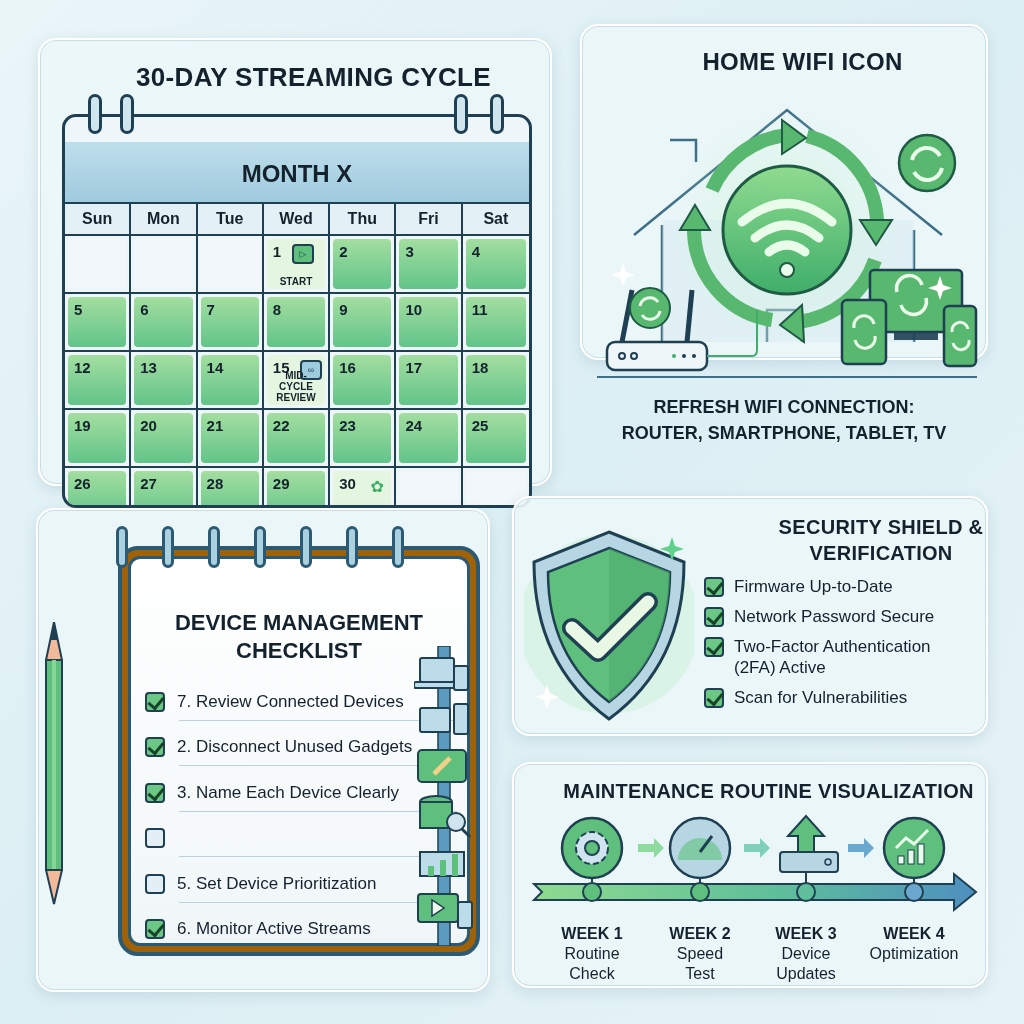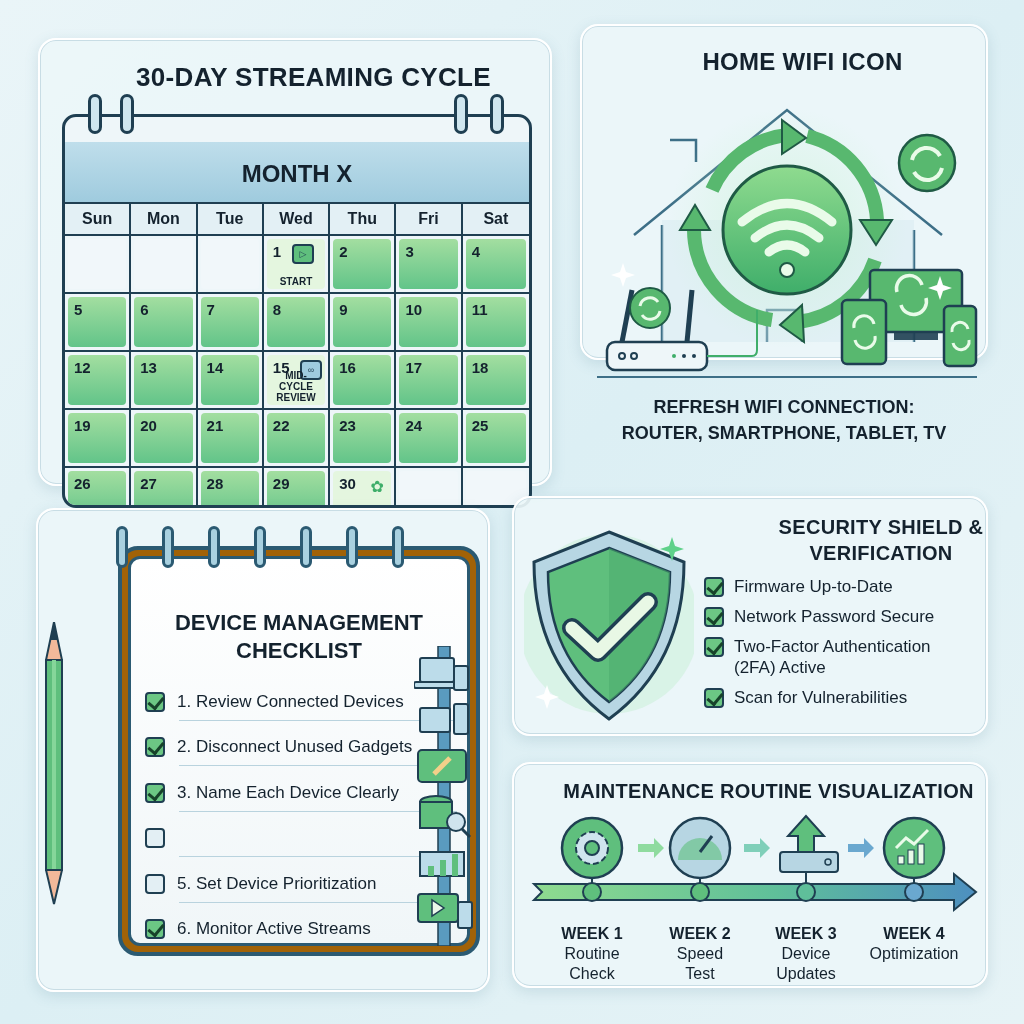--- a/index.html
+++ b/index.html
@@ -348,21 +348,21 @@
   </svg>
   <div class="notebook">
     <div class="paper">
       <div class="cl-title">
         <div>DEVICE MANAGEMENT</div>
         <div>CHECKLIST</div>
       </div>
       <div class="cl-list" id="cl-list">
           <div class="cl-item">
             <span class="cbox checked"></span>
-            <span class="cl-text">1. Review Connected Devices</span>
+            <span class="cl-text">7. Review Connected Devices</span>
           </div>
           <div class="cl-item">
             <span class="cbox checked"></span>
             <span class="cl-text">2. Disconnect Unused Gadgets</span>
           </div>
           <div class="cl-item">
             <span class="cbox checked"></span>
             <span class="cl-text">3. Name Each Device Clearly</span>
           </div>
           <div class="cl-item">

